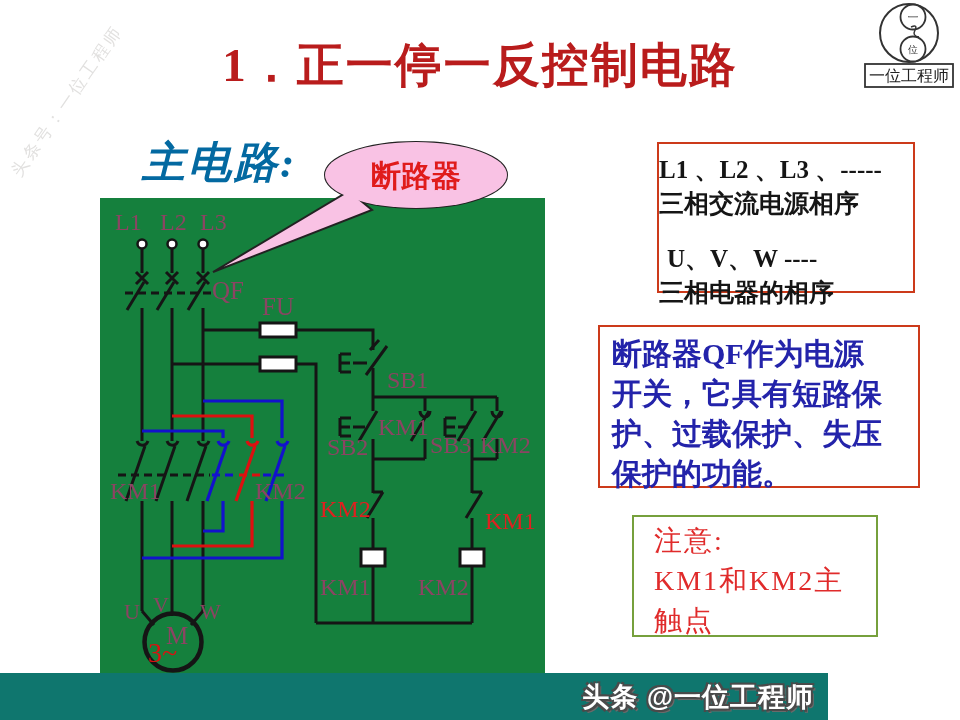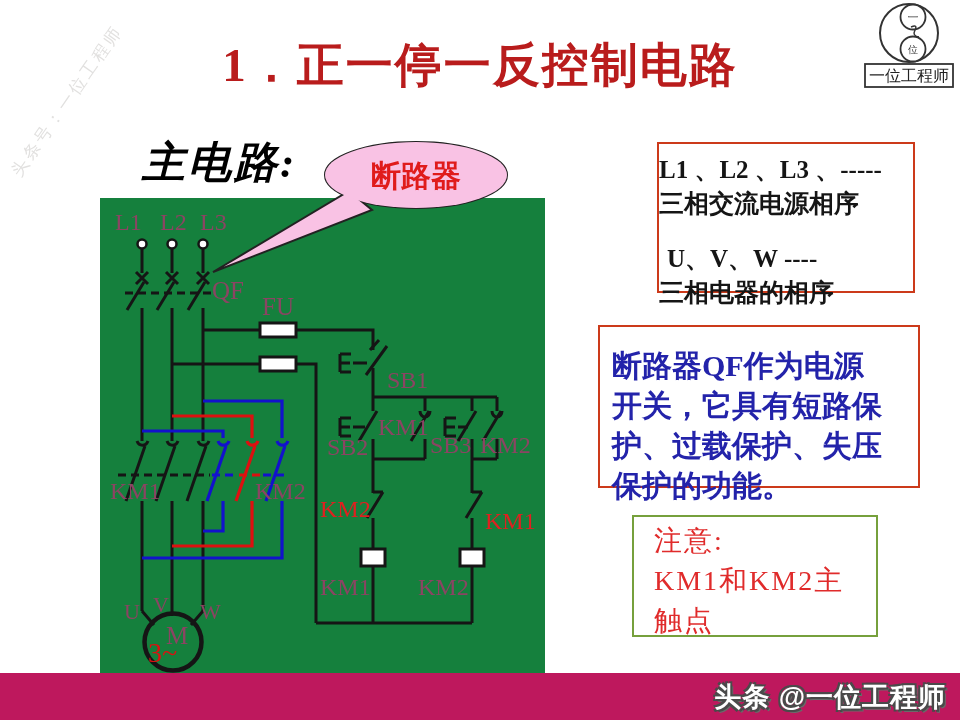--- a/index.html
+++ b/index.html
@@ -11,43 +11,43 @@
            transform:rotate(-55deg);transform-origin:left top;opacity:.55;white-space:nowrap;}
 
   
   .title{position:absolute;top:34px;left:0;width:100%;text-align:center;
          color:#b91c1c;font-size:47px;font-weight:bold;letter-spacing:2px;}
 
   
   .logo{position:absolute;left:855px;top:0;width:105px;height:95px;}
 
   
-  .section-label{position:absolute;left:142px;top:134px;color:#000000;
+  .section-label{position:absolute;left:142px;top:134px;color:#0369a1;
                  font-size:43px;font-weight:bold;font-style:italic;letter-spacing:3px;}
 
   
   .panel{position:absolute;left:100px;top:198px;width:445px;height:475px;background:#15803d;}
   .panel svg{position:absolute;left:0;top:0;}
   .svgtext{font-family:"Liberation Serif", serif;}
 
   
   .callout{position:absolute;left:205px;top:140px;width:330px;height:145px;pointer-events:none;}
 
   
   .box{position:absolute;background:#ffffff;box-sizing:border-box;}
   .box1{left:657px;top:142px;width:258px;height:151px;border:2px solid #cc3a1a;
         color:#151515;font-weight:bold;font-size:25px;text-align:left;padding-top:9px;line-height:34px;}
   .box1 .gap{margin-top:21px;padding-left:8px;}
   .box2{left:598px;top:325px;width:322px;height:163px;border:2px solid #cc3a1a;
-        color:#2323aa;font-weight:bold;font-size:30px;line-height:40px;padding:19px 12px;}
+        color:#2323aa;font-weight:bold;font-size:30px;line-height:40px;padding:7px 12px;}
   .box3{left:632px;top:515px;width:246px;height:122px;border:2px solid #76a03c;
         color:#e02b2b;font-size:28px;line-height:40px;padding:4px 20px;letter-spacing:2px;}
 
   
-  .footer{position:absolute;left:0;top:673px;width:960px;height:47px;background:#be185d;}
+  .footer{position:absolute;left:0;top:673px;width:828px;height:47px;background:#0f766e;}
   .wm-bottom{position:absolute;right:14px;top:6px;font-family:"Liberation Sans", sans-serif;
              font-weight:bold;font-size:27px;color:#ffffff;letter-spacing:1px;
              text-shadow:-2px -2px 0 #4a4a4a,2px -2px 0 #4a4a4a,-2px 2px 0 #4a4a4a,2px 2px 0 #4a4a4a,3px 3px 0 #6a6a6a;}
 </style>
 </head>
 <body>
 
 <div class="page">
 
   <span class="wm-left">头条号：一位工程师</span>

